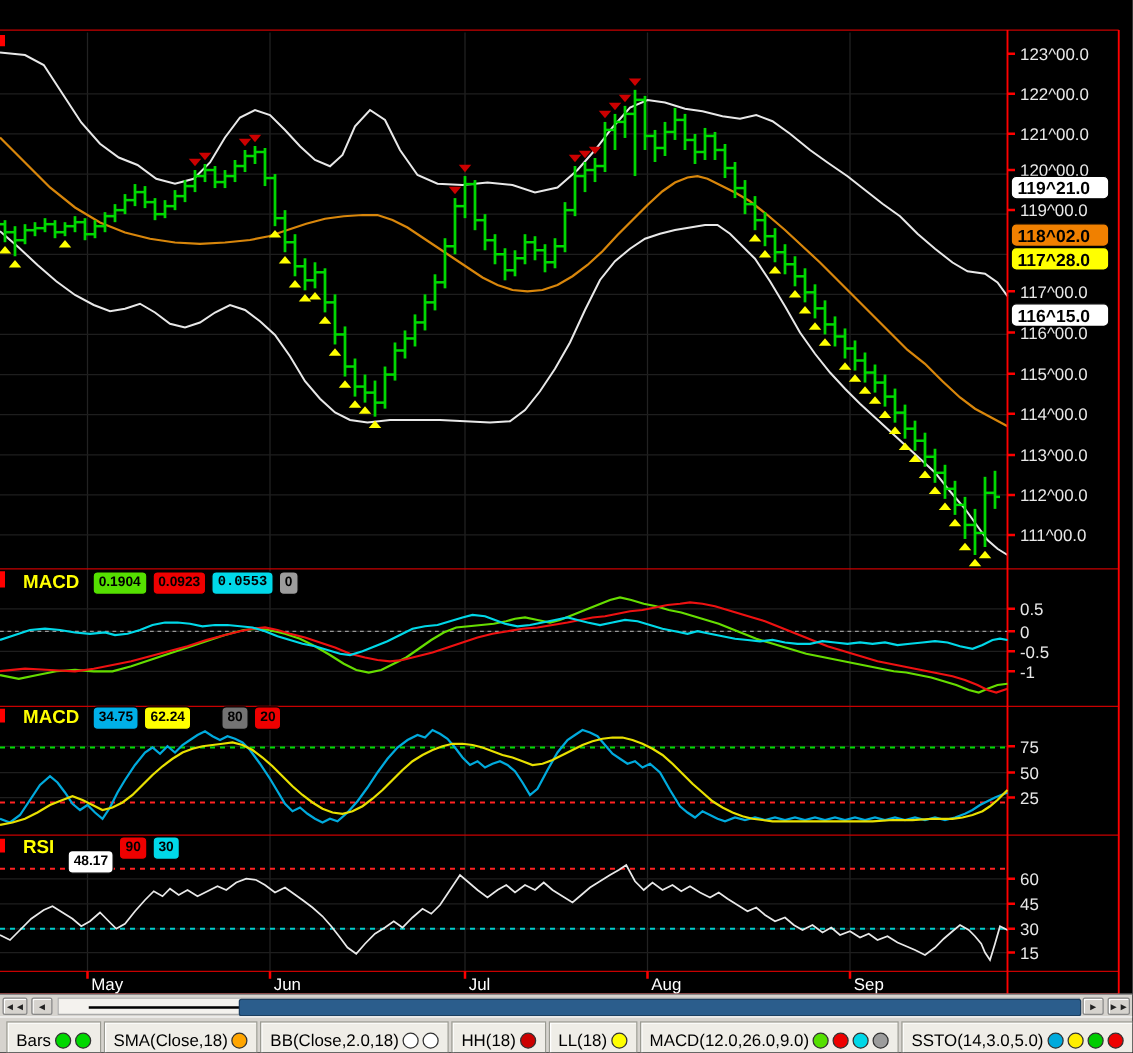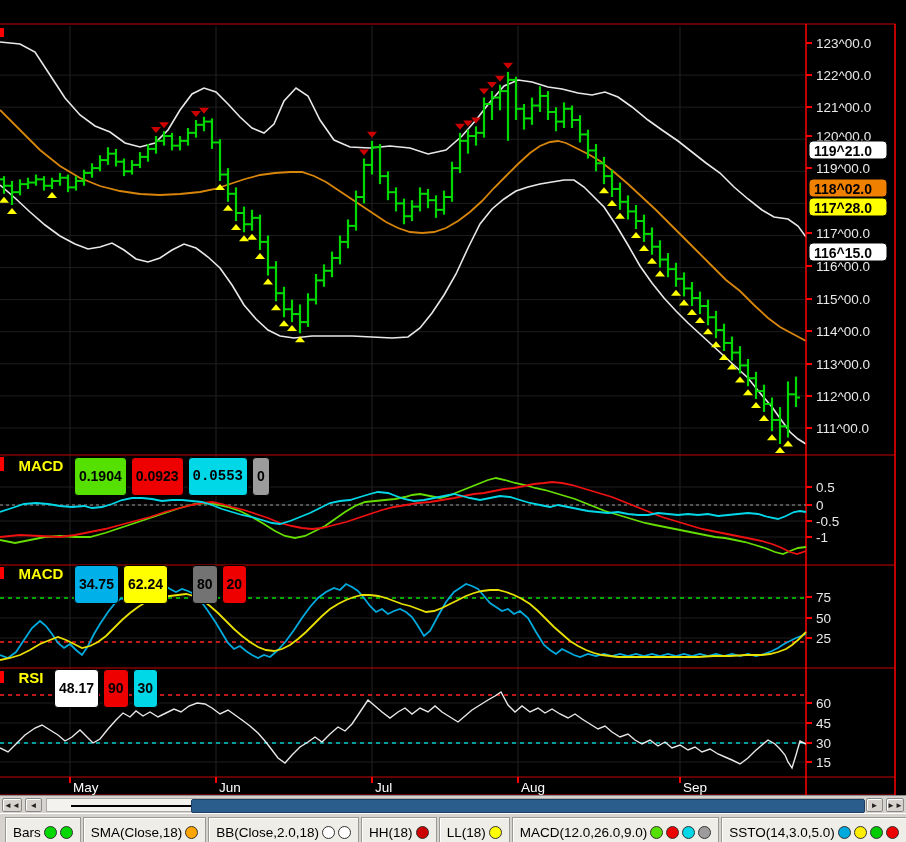--- a/index.html
+++ b/index.html
@@ -11,22 +11,22 @@
   #title{position:absolute;left:8px;top:3px;color:#ffff00;font-weight:bold;font-size:15px;}
   .chip{position:absolute;top:2px;height:16px;line-height:16px;padding:1px 5px;border:1px solid #000;
         border-radius:4px;font-size:13.5px;font-weight:bold;color:#000;}
   .chip.yellow{background:#ffff00;}
   .chip.red{background:#ee0000;}
   .yel-text{color:#ffff00;}
   .blk-text{color:#000;}
   
   .ind-row{position:absolute;left:0;height:20px;white-space:nowrap;z-index:5;}
   .ind-title{display:inline-block;color:#ffff00;font-weight:bold;font-size:15px;vertical-align:top;margin:0 6px 0 10px;}
-  .vbox{display:inline-block;height:15px;line-height:15px;padding:11px 4px;margin-right:4px;border:1px solid #000;
-        border-radius:4px;font-size:14px;font-weight:bold;color:#000;vertical-align:top;}
+  .vbox{display:inline-block;height:15px;line-height:15px;padding:1px 4px;margin-right:4px;border:1px solid #000;
+        border-radius:4px;font-size:11px;font-weight:bold;color:#000;vertical-align:top;}
   
   #scrollbar{position:absolute;left:0;top:795px;width:906px;height:18px;background:#d6d3ce;
              border-top:1px solid #8a8a8a;box-sizing:border-box;}
   .sb-btn{position:absolute;top:2px;height:14px;background:#d6d3ce;border:1px solid #888;
           box-shadow:inset 1px 1px 0 #fff;font-size:8px;line-height:13px;text-align:center;color:#222;
           box-sizing:border-box;border-radius:2px;}
   #sb-track{position:absolute;left:46px;top:2px;width:818px;height:14px;background:#f4f2ee;
             border:1px solid #aaa;box-sizing:border-box;}
   #sb-groove{position:absolute;left:24px;top:6px;width:122px;height:2px;background:#000;}
   #sb-thumb{position:absolute;left:144px;top:0px;width:672px;height:12px;background:#2b5d8c;
@@ -532,21 +532,21 @@
     <span id="macd-values"><span class="vbox" style="background: rgb(85, 224, 0);">0.1904</span><span class="vbox" style="background: rgb(238, 0, 0);">0.0923</span><span class="vbox" style="background: rgb(0, 216, 232); font-family: Liberation Mono, monospace;">0.0553</span><span class="vbox" style="background: rgb(156, 156, 156);">0</span></span>
   </div>
   <div class="ind-row" style="top:565px">
     <span class="pane-handle" style="position:static;display:inline-block;margin-top:4px"></span>
     <span class="ind-title">MACD</span>
     <span id="ssto-values"><span class="vbox" style="background: rgb(0, 176, 232);">34.75</span><span class="vbox" style="background: rgb(255, 255, 0);">62.24</span><span class="vbox" style="background: #737373; margin-left: 20px;">80</span><span class="vbox" style="background: rgb(238, 0, 0);">20</span></span>
   </div>
   <div class="ind-row" style="top:669px">
     <span class="pane-handle" style="position:static;display:inline-block;margin-top:4px"></span>
     <span class="ind-title">RSI</span>
-    <span id="rsi-values"><span class="vbox" style="background: rgb(255, 255, 255);">48.17</span><span class="vbox" style="background: rgb(238, 0, 0);">90</span><span class="vbox" style="background: rgb(0, 216, 232);">30</span></span>
+    <span id="rsi-values"><span class="vbox" style="background: rgb(255, 255, 255); margin-top: 11px;">48.17</span><span class="vbox" style="background: rgb(238, 0, 0);">90</span><span class="vbox" style="background: rgb(0, 216, 232);">30</span></span>
   </div>
 
   <div id="scrollbar">
     <span class="sb-btn" style="left:2px;width:20px">◄◄</span>
     <span class="sb-btn" style="left:25px;width:17px">◄</span>
     <span id="sb-track">
       <span id="sb-groove"></span>
       <span id="sb-thumb"></span>
     </span>
     <span class="sb-btn" style="left:866px;width:17px">►</span>

